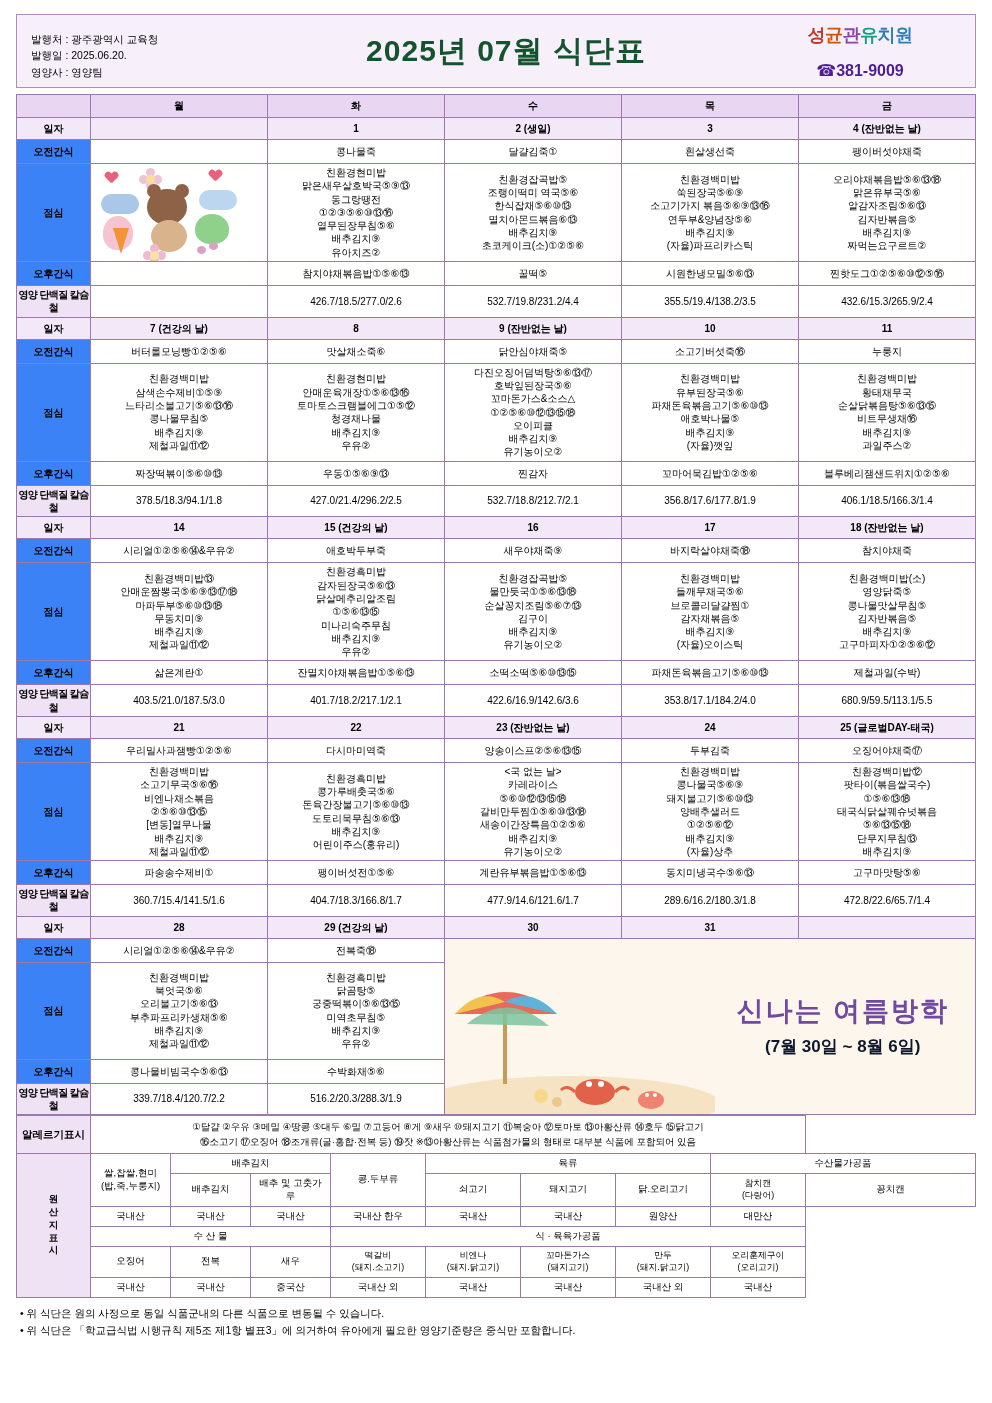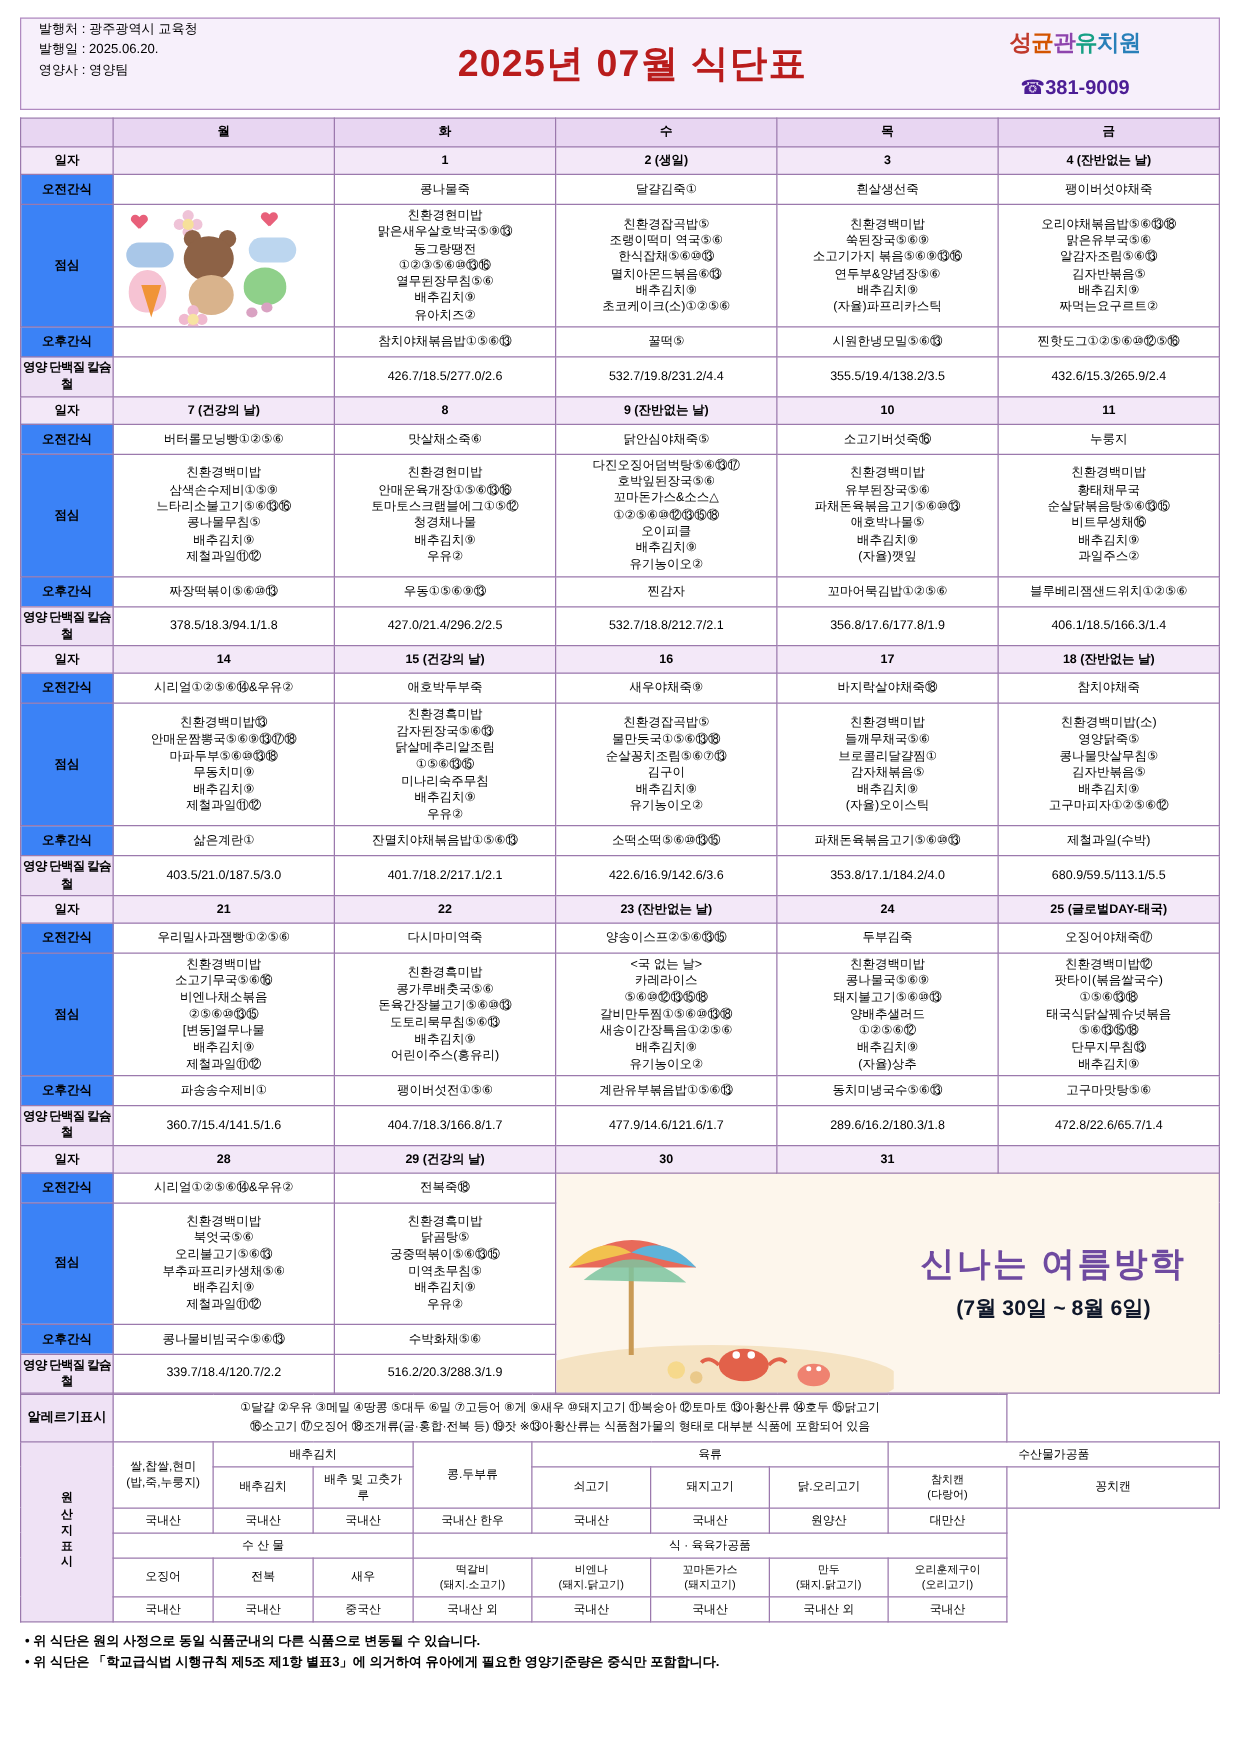--- a/index.html
+++ b/index.html
@@ -8,23 +8,23 @@
     background:#ffffff;
     font-family:"Liberation Sans","DejaVu Sans",sans-serif;
     font-size:10px;color:#000;
   }
   .page{width:992px;height:1403px;box-sizing:border-box;padding:14px 16px;}
   
   .header{
     display:flex;align-items:stretch;border:1px solid #b08ac0;
     background:#f7f0fb;height:74px;box-sizing:border-box;
   }
-  .hdr-left{width:250px;padding:0 0 0 14px;box-sizing:border-box;font-size:10.5px;line-height:1.55;}
+  .hdr-left{width:250px;padding:16px 0 0 14px;box-sizing:border-box;font-size:10.5px;line-height:1.55;}
   .hdr-center{flex:1;display:flex;align-items:center;justify-content:center;}
-  .hdr-title{font-size:30px;font-weight:bold;letter-spacing:1px;color:#b91c1c;}
+  .hdr-title{font-size:30px;font-weight:bold;letter-spacing:1px;color:#14532d;}
   .hdr-right{width:230px;display:flex;flex-direction:column;align-items:center;justify-content:center;}
   .kinder{font-size:18px;font-weight:bold;letter-spacing:-0.5px;}
   .kinder .c1{color:#c0392b;}
   .kinder .c2{color:#d35400;}
   .kinder .c3{color:#8e44ad;}
   .kinder .c4{color:#16a085;}
   .kinder .c5{color:#2980b9;}
   .phone{font-size:16px;font-weight:bold;color:#4c1d95;margin-top:14px;}
   
   table.menu{border-collapse:collapse;width:100%;margin-top:6px;table-layout:fixed;}
@@ -45,21 +45,21 @@
   .vac-inner{position:relative;height:100%;min-height:150px;display:flex;align-items:center;justify-content:flex-end;overflow:hidden;}
   .vac-text{text-align:center;padding-right:26px;}
   .vac-t1{font-size:27px;font-weight:bold;color:#6f4aa0;letter-spacing:2px;}
   .vac-t2{font-size:17px;font-weight:bold;color:#0f172a;margin-top:6px;}
   
   table.info{border-collapse:collapse;width:100%;margin-top:0;table-layout:fixed;}
   table.info td{border:1px solid #9b79ad;font-size:9.5px;padding:3px 4px;vertical-align:middle;text-align:center;}
   td.allergy-body{text-align:left;line-height:1.6;padding:5px 8px;font-size:9.6px;}
   .origin-label{width:44px;background:#efe2f5;font-weight:bold;font-size:11px;line-height:1.35;}
   .footnote{margin-top:7px;font-size:10.5px;line-height:1.65;}
-  .footnote div{padding-left:4px;font-weight:bold;}
+  .footnote div{padding-left:4px;}
   
   .sh{position:absolute;}
   .heart{width:13px;height:12px;}
   .heart:before,.heart:after{content:"";position:absolute;width:7px;height:11px;border-radius:7px 7px 0 0;background:#e8607a;}
   .heart:before{left:6px;transform:rotate(-45deg);transform-origin:0 100%;}
   .heart:after{left:0;transform:rotate(45deg);transform-origin:100% 100%;}
   .flower{width:22px;height:22px;}
   .flower span{position:absolute;width:9px;height:9px;border-radius:50%;}
   .bearface{width:40px;height:36px;border-radius:50%;background:#8d6246;}
   .bearear{position:absolute;width:14px;height:14px;border-radius:50%;background:#8d6246;}

